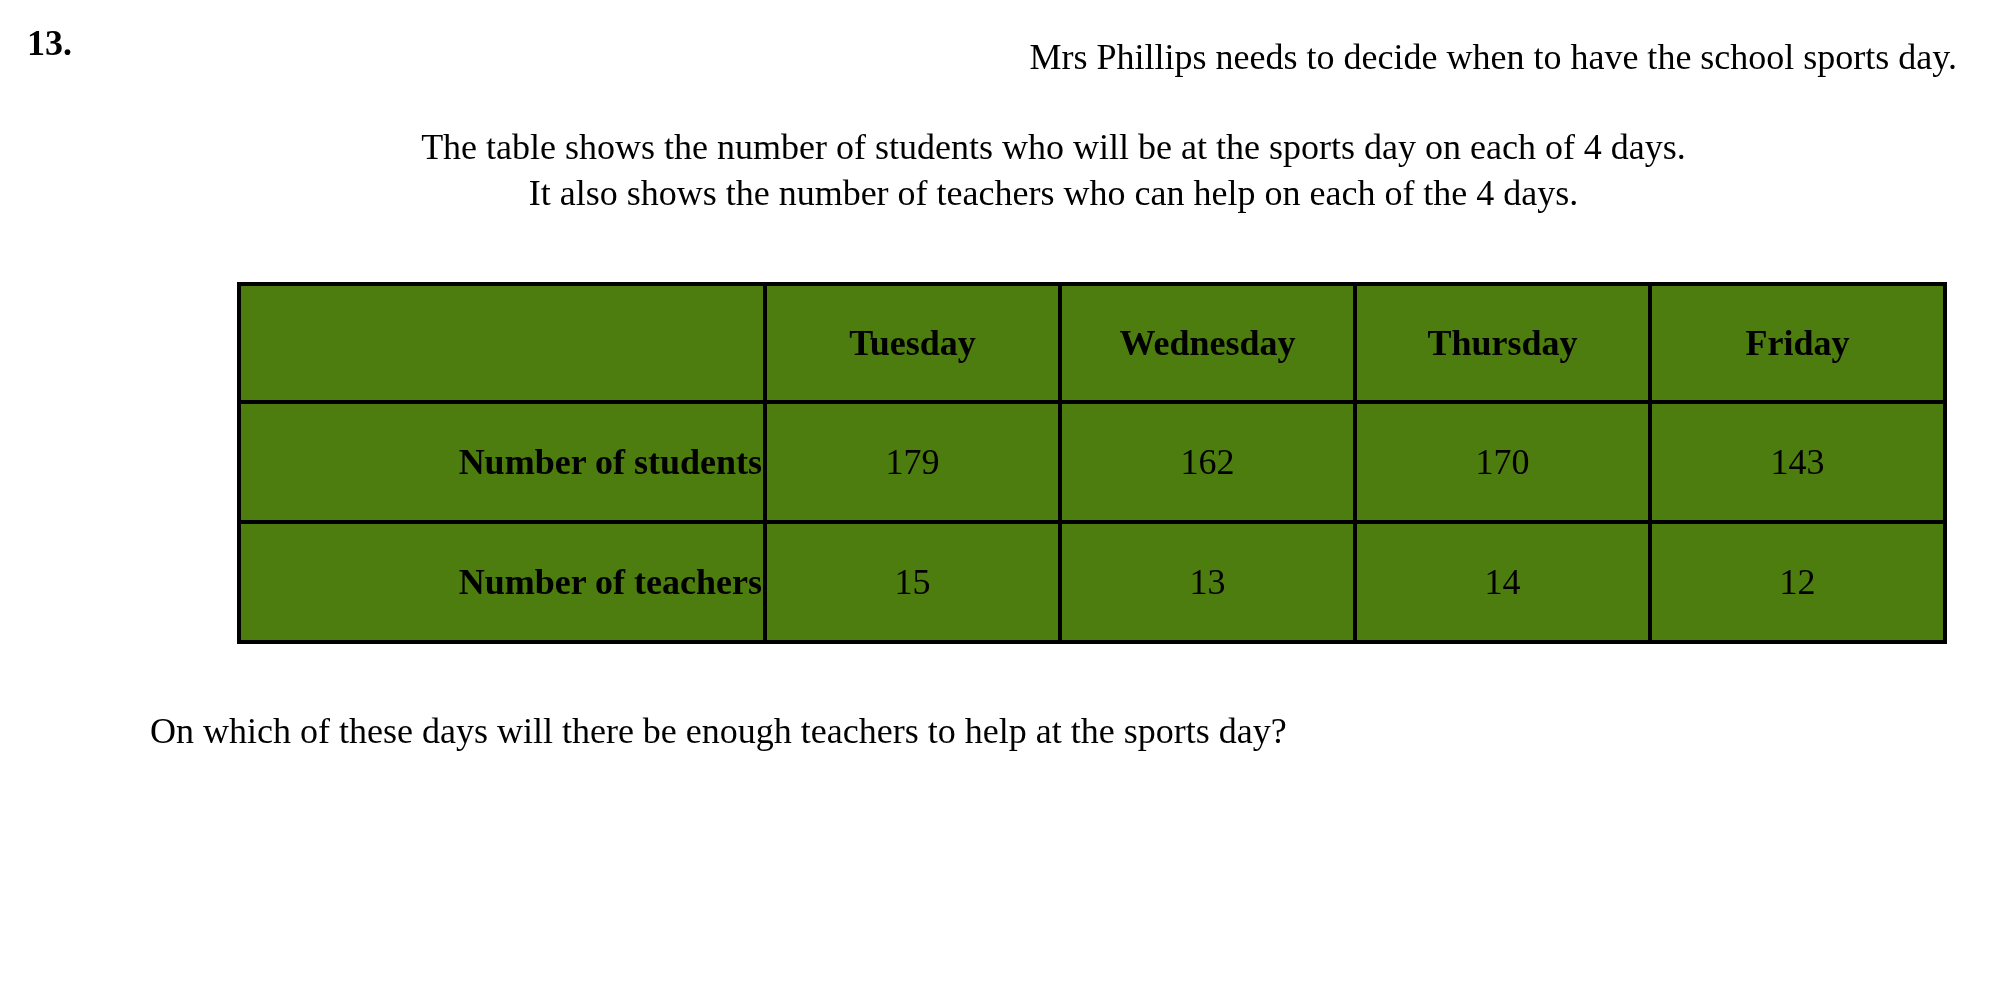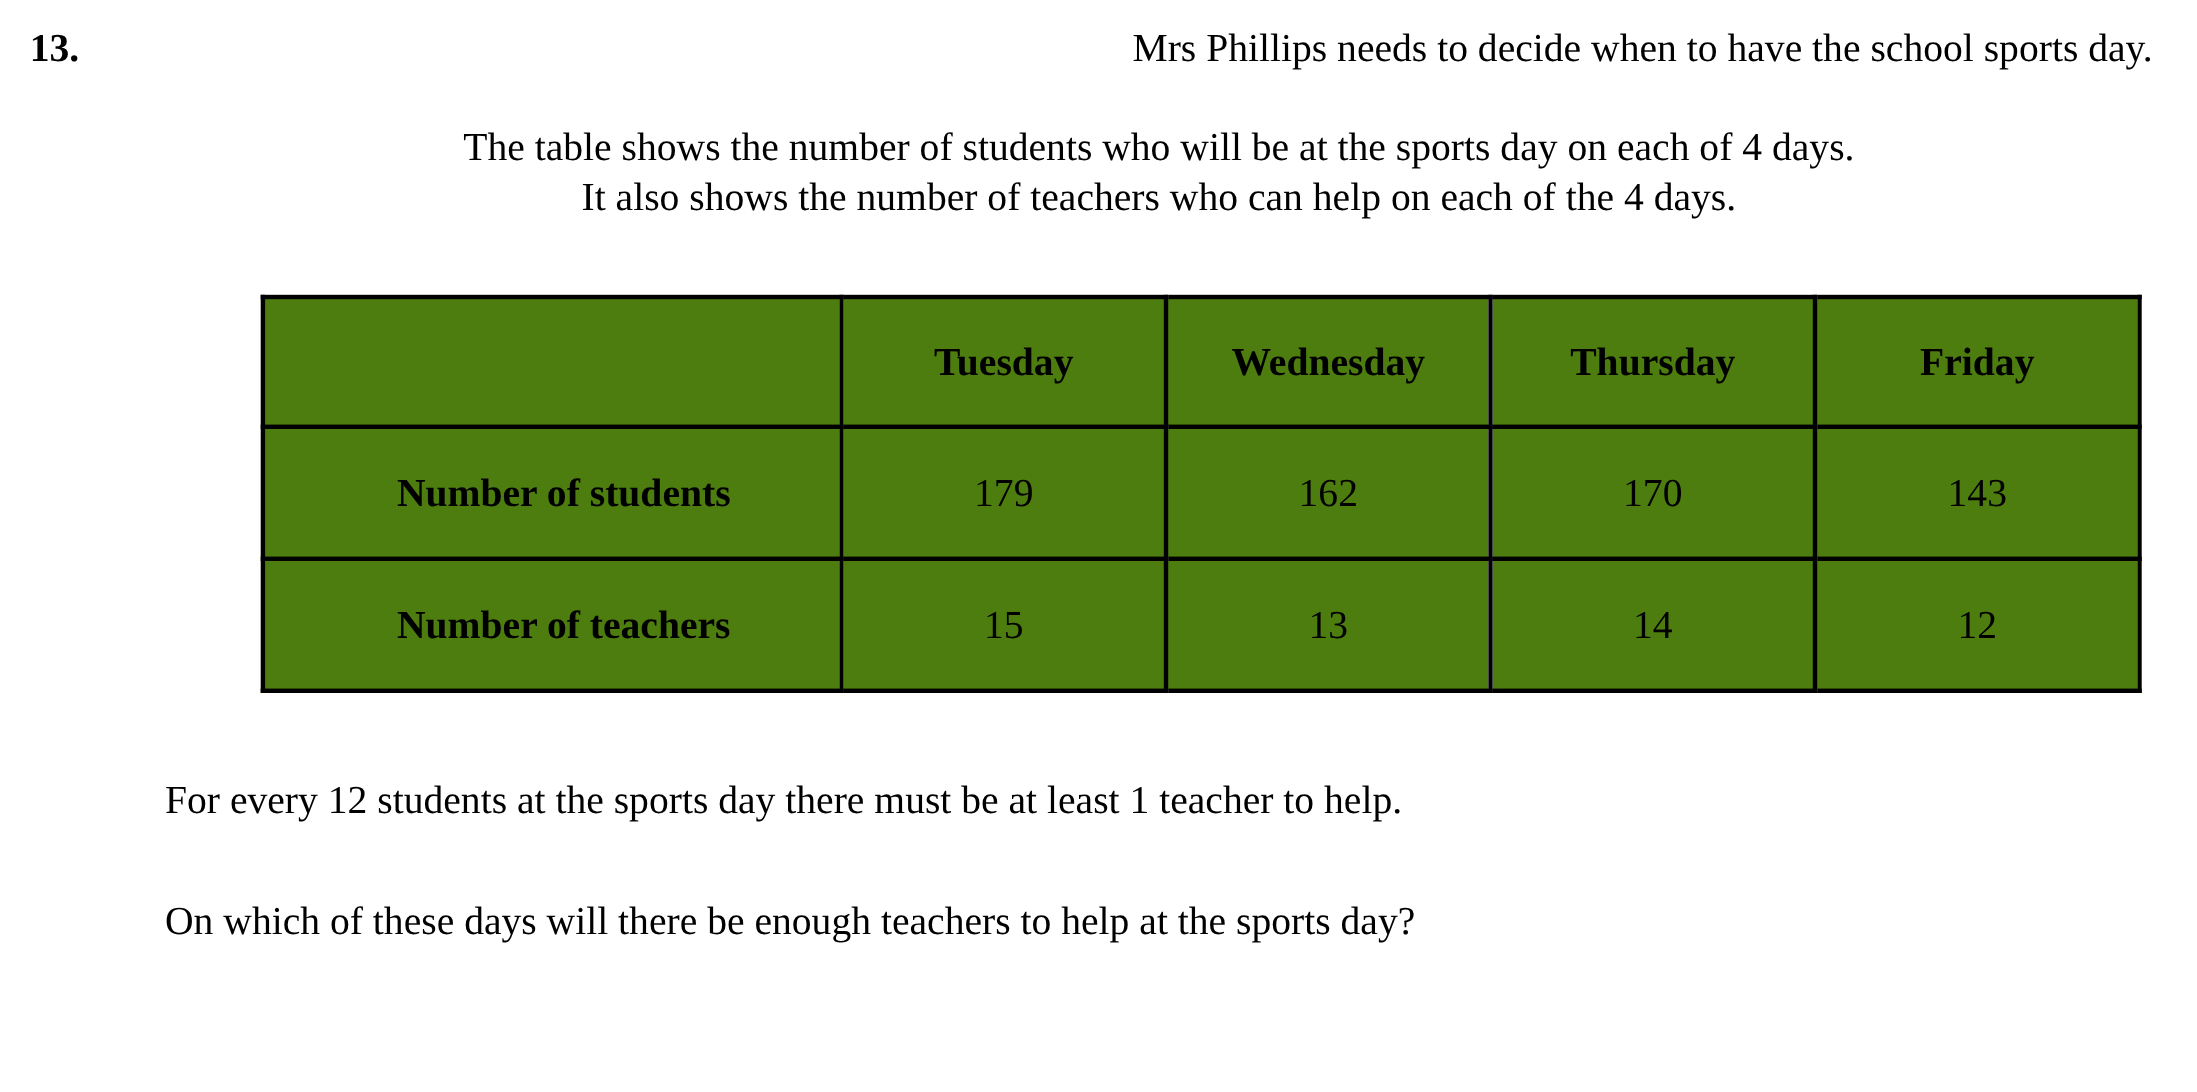--- a/index.html
+++ b/index.html
@@ -13,21 +13,21 @@
     font-family: "Liberation Serif", "DejaVu Serif", serif;
     font-size: 36px;
     color: #000000;
     overflow: hidden;
   }
   .page {
     position: relative;
     width: 1997px;
     height: 993px;
     box-sizing: border-box;
-    padding-top: 20px;
+    padding-top: 34px;
   }
   .question-number {
     position: absolute;
     left: 27px;
     top: 20px;
     font-weight: bold;
     line-height: 46px;
   }
   .content {
     margin-left: 150px;
@@ -53,21 +53,21 @@
   table.data-table th,
   table.data-table td {
     border: 4px solid #000000;
     background: #4d7c0f;
     vertical-align: middle;
     box-sizing: border-box;
     overflow: hidden;
   }
   th.corner-cell { width: 526px; height: 118px; }
   th.day-cell    { width: 295px; height: 118px; text-align: center; font-weight: bold; }
-  td.row-label   { width: 526px; height: 120px; text-align: center; font-weight: bold; padding-left: 22px; }
+  td.row-label   { width: 526px; height: 120px; text-align: right; font-weight: bold; padding-left: 22px; }
   td.value-cell  { width: 295px; height: 120px; text-align: center; font-weight: normal; }
   .para-condition {
     margin: 74px 0 0 0;
   }
   .para-question {
     margin: 64px 0 0 0;
   }
 </style>
 </head>
 <body>
@@ -106,20 +106,19 @@
         <tr>
           <td class="row-label">Number of teachers</td>
           <td class="value-cell">15</td>
           <td class="value-cell">13</td>
           <td class="value-cell">14</td>
           <td class="value-cell">12</td>
         </tr>
       </tbody>
     </table>
 
-    <p class="para-condition line">For every 12 students at the sports day there must be at least 1 teacher to help.</p>
 
     <p class="para-question">
       <span class="line" style="display:block">On which of these days will there be enough teachers to help at the sports day?</span>
     </p>
 
   </div>
 </div>
 
 </body></html>

